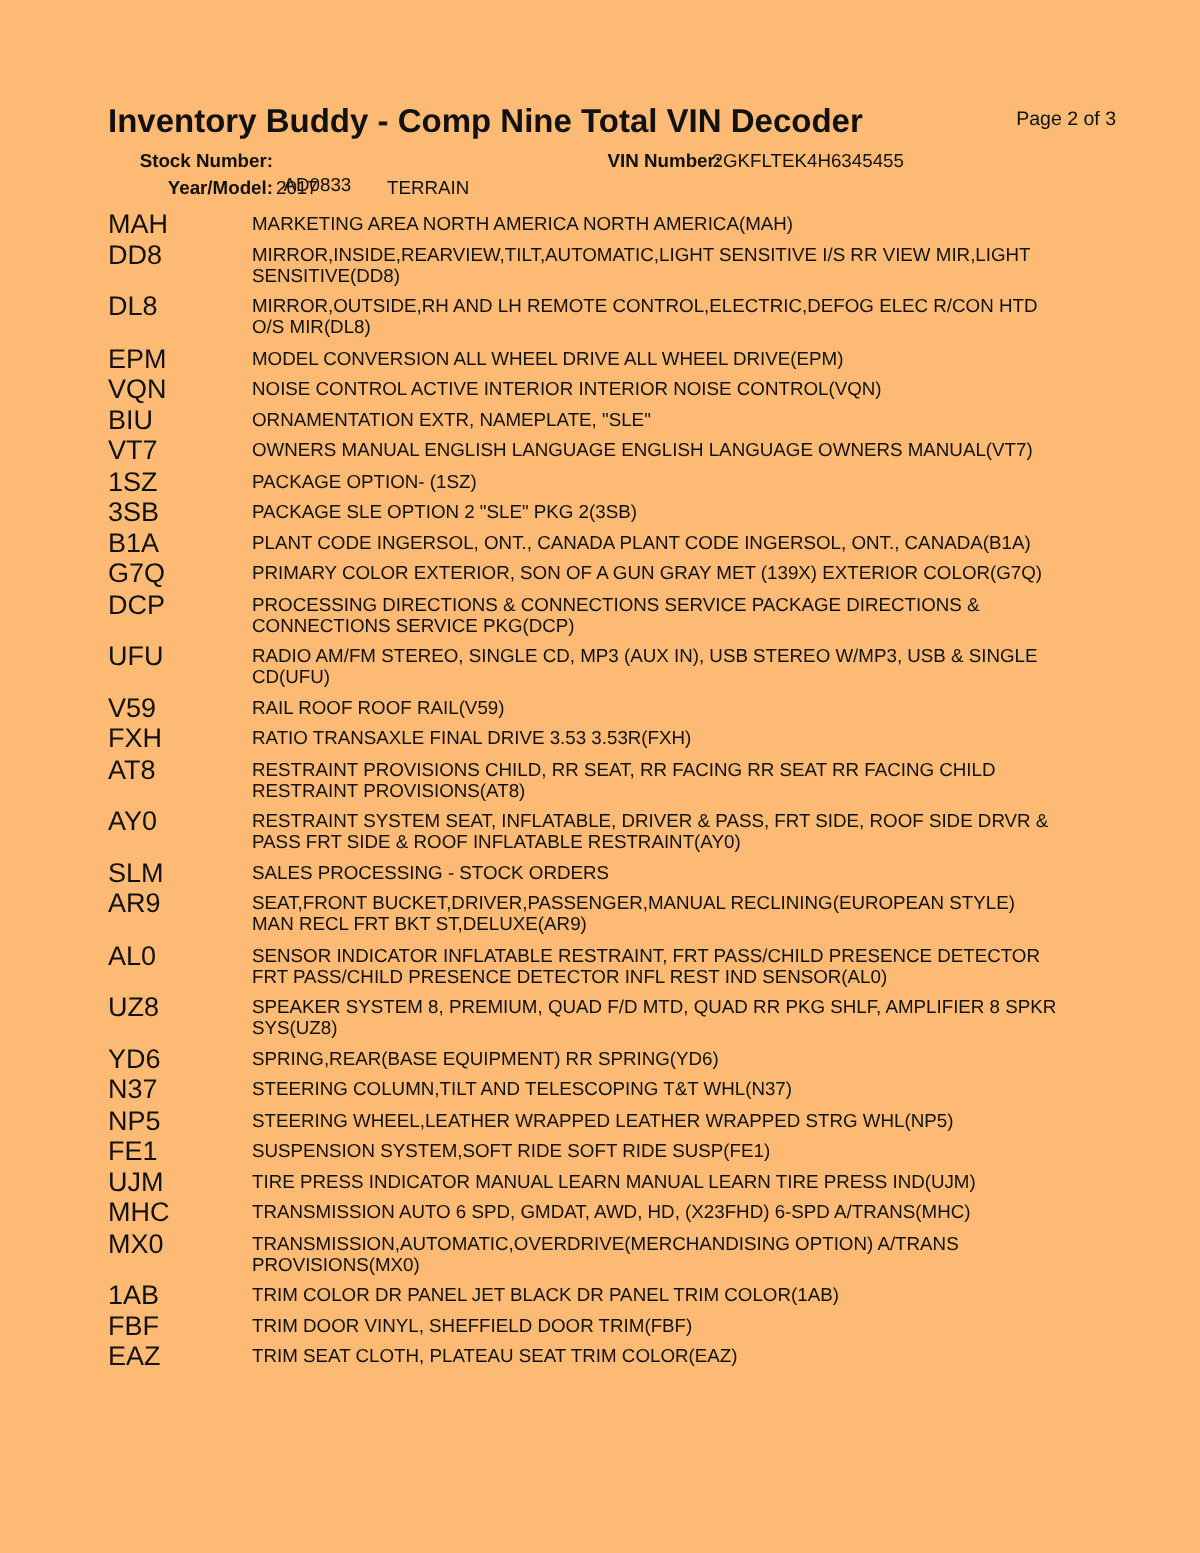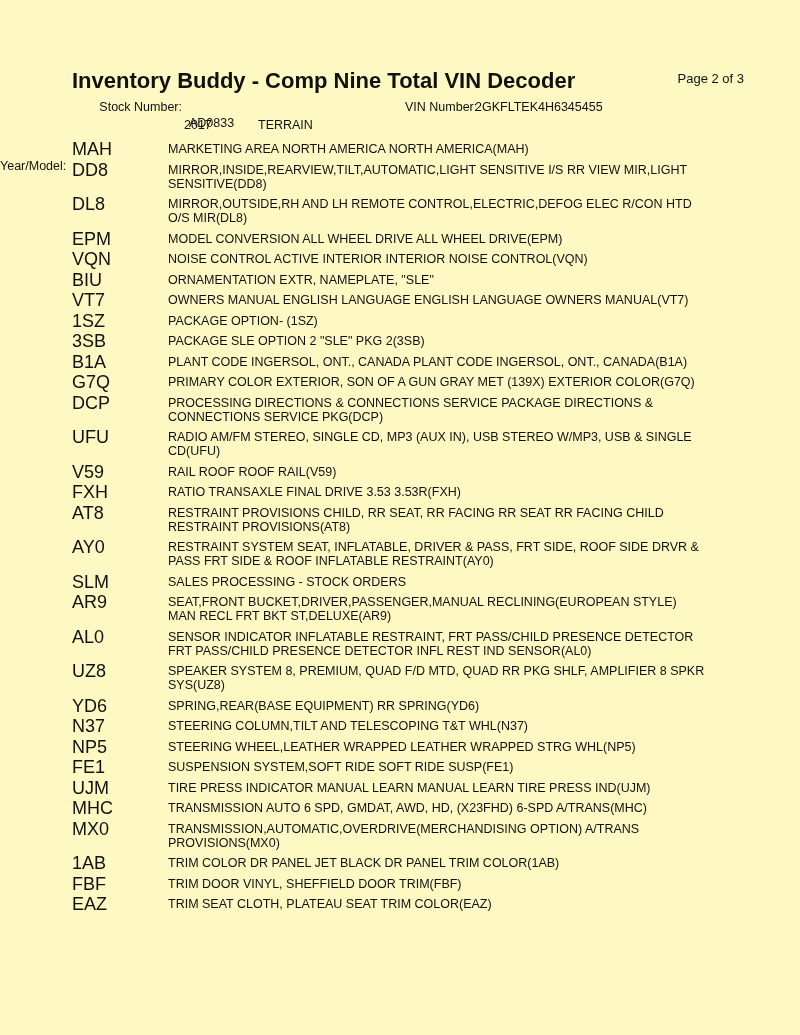--- a/index.html
+++ b/index.html
@@ -1,42 +1,42 @@
 <!DOCTYPE html>
 <html><head>
 <meta charset="utf-8">
 <style>
   html,body{margin:0;padding:0;background:#e8e8e8;}
   .page{
     position:relative;
     width:800px;height:1035px;
     margin:0 auto;
-    background:#fef9c3;
+    background:#fdba74;
     color:#111;
     font-family:"Liberation Sans","DejaVu Sans",sans-serif;
     overflow:hidden;
   }
   .header{
     position:absolute;top:68px;left:72px;right:56px;
     display:flex;justify-content:space-between;align-items:flex-start;
   }
   .title{
     font-size:22px;font-weight:700;line-height:26px;
     letter-spacing:0px;white-space:nowrap;margin:0;
   }
   .page-num{font-size:13px;line-height:15px;margin-top:3px;white-space:nowrap;}
 
   .meta{position:absolute;top:0;left:0;width:100%;font-size:12.5px;line-height:15px;}
   .meta span{position:absolute;white-space:nowrap;}
-  .lbl{font-weight:400;}
+  .lbl{font-weight:700;}
   .stock-lbl{top:100px;left:0;width:182px;text-align:right;}
   .stock-val{top:116px;left:189px;}
   .vin-lbl{top:100px;left:405px;}
   .vin-val{top:100px;left:475px;}
-  .year-lbl{top:118px;left:0;width:182px;text-align:left;margin-top:41px;}
+  .year-lbl{top:118px;left:0;width:182px;text-align:right;}
   .year-val{top:118px;left:184px;text-align:center;}
   .model-val{top:118px;left:258px;}
 
   .rows{position:absolute;top:142px;left:72px;width:660px;}
   .row{display:flex;margin-bottom:6.5px;}
   .code{
     width:96px;flex:0 0 96px;
     font-size:18px;line-height:14px;white-space:nowrap;
   }
   .desc{

